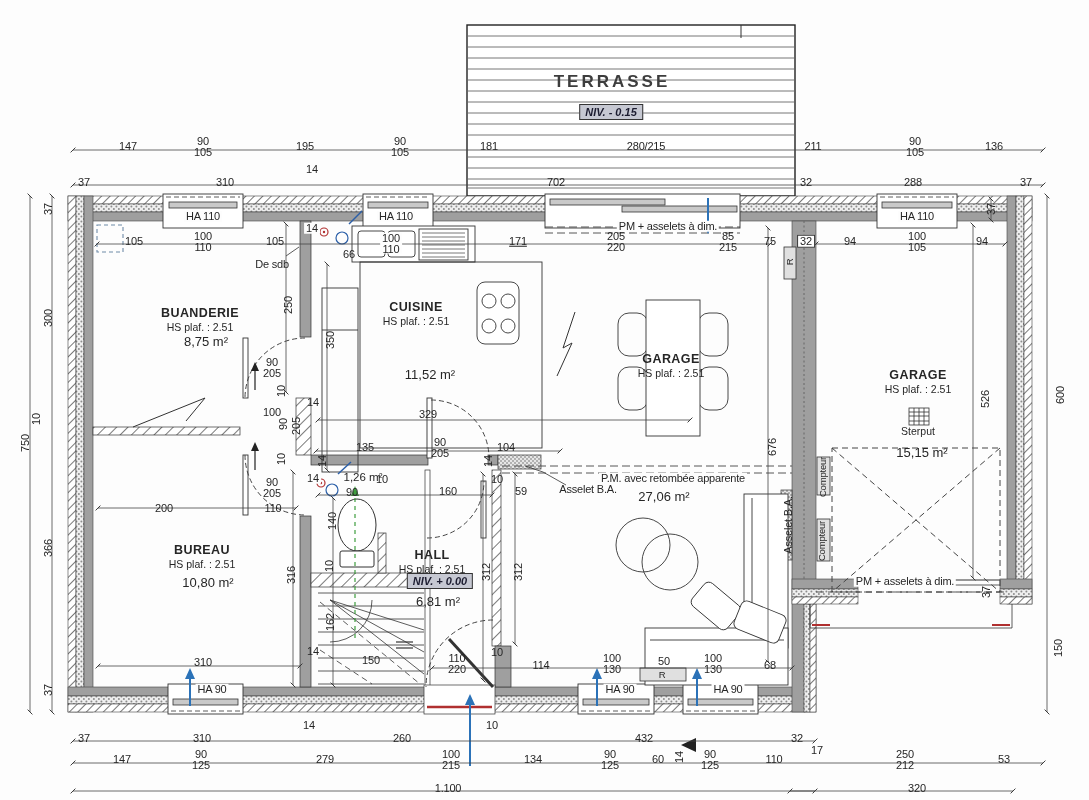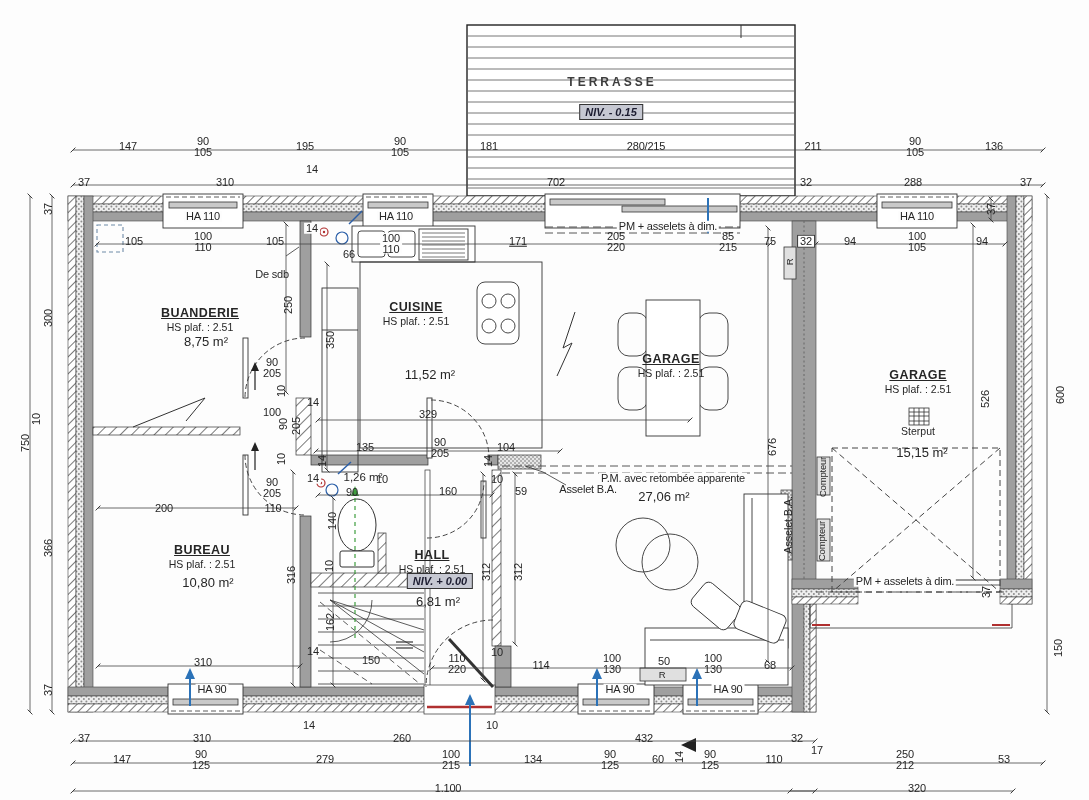--- a/index.html
+++ b/index.html
@@ -7,24 +7,24 @@
          font-family:"Liberation Sans",sans-serif;color:#262626;}
   .sheet svg{position:absolute;left:0;top:0;}
   #label-layer{position:absolute;left:0;top:0;width:100%;height:100%;pointer-events:none;z-index:5;}
   .lb{position:absolute;transform:translate(-50%,-50%);font:11px/10.5px "Liberation Sans",sans-serif;
       color:#262626;text-align:center;white-space:pre-line;letter-spacing:-0.2px;}
   .lb.r{transform:translate(-50%,-50%) rotate(-90deg);}
   .lb.wbg{background:#fdfdfd;padding:0 2px;}
   .lb.box{background:#fff;border:1px solid #333;padding:0 2px;}
   .lb.small{font-size:9.5px;}
   .room{position:absolute;transform:translate(-50%,0);text-align:center;z-index:6;pointer-events:none;}
-  .room .nm{font-weight:bold;font-size:12.5px;letter-spacing:.4px;text-decoration:underline;}
+  .room .nm{font-weight:bold;font-size:12.5px;letter-spacing:.4px;}
   .room .hs{font-size:10.5px;margin-top:1px;}
   .area{position:absolute;transform:translate(-50%,-50%);font-size:13px;z-index:6;pointer-events:none;}
-  .terr-name{position:absolute;transform:translate(-50%,-50%);font-size:12px;letter-spacing:3px;
+  .terr-name{position:absolute;transform:translate(-50%,-50%);font-size:17px;letter-spacing:3px;
              color:#3d3d3d;font-weight:bold;z-index:6;}
   .niv{position:absolute;transform:translate(-50%,-50%);background:#c6c8d2;border:1px solid #333;
        padding:1px 5px;font-size:11px;font-style:italic;font-weight:bold;color:#1c1c30;z-index:6;}
 </style>
 </head>
 <body>
 
 <div class="sheet">
 
 <svg width="1089" height="800" viewBox="0 0 1089 800">
@@ -461,21 +461,21 @@
       <div class="lb" style="left: 817px; top: 750px;">17</div>
       <div class="lb" style="left: 905px; top: 759px;">250
 212</div>
       <div class="lb" style="left: 1004px; top: 759px;">53</div>
       <div class="lb" style="left: 448px; top: 788px;">1.100</div>
       <div class="lb" style="left: 917px; top: 788px;">320</div>
       <div class="lb wbg" style="left: 203px; top: 216px;">HA 110</div>
       <div class="lb wbg" style="left: 396px; top: 216px;">HA 110</div>
       <div class="lb wbg" style="left: 917px; top: 216px;">HA 110</div>
       <div class="lb wbg" style="left: 668px; top: 226px;">PM + asselets à dim.</div>
-      <div class="lb" style="left: 272px; top: 274px;">De sdb</div>
+      <div class="lb" style="left: 272px; top: 264px;">De sdb</div>
       <div class="lb wbg" style="left: 212px; top: 689px;">HA 90</div>
       <div class="lb wbg" style="left: 620px; top: 689px;">HA 90</div>
       <div class="lb wbg" style="left: 728px; top: 689px;">HA 90</div>
       <div class="lb" style="left: 588px; top: 489px;">Asselet B.A.</div>
       <div class="lb wbg" style="left: 673px; top: 478px;">P.M.  avec retombée apparente</div>
       <div class="lb r" style="left: 788px; top: 525px;">Asselet B.A.</div>
       <div class="lb wbg" style="left: 905px; top: 581px;">PM + asselets à dim.</div>
       <div class="lb r small" style="left: 823px; top: 477px;">Compteur</div>
       <div class="lb r small" style="left: 822px; top: 541px;">Compteur</div>
       <div class="lb r small" style="left: 790px; top: 262px;">R</div>

